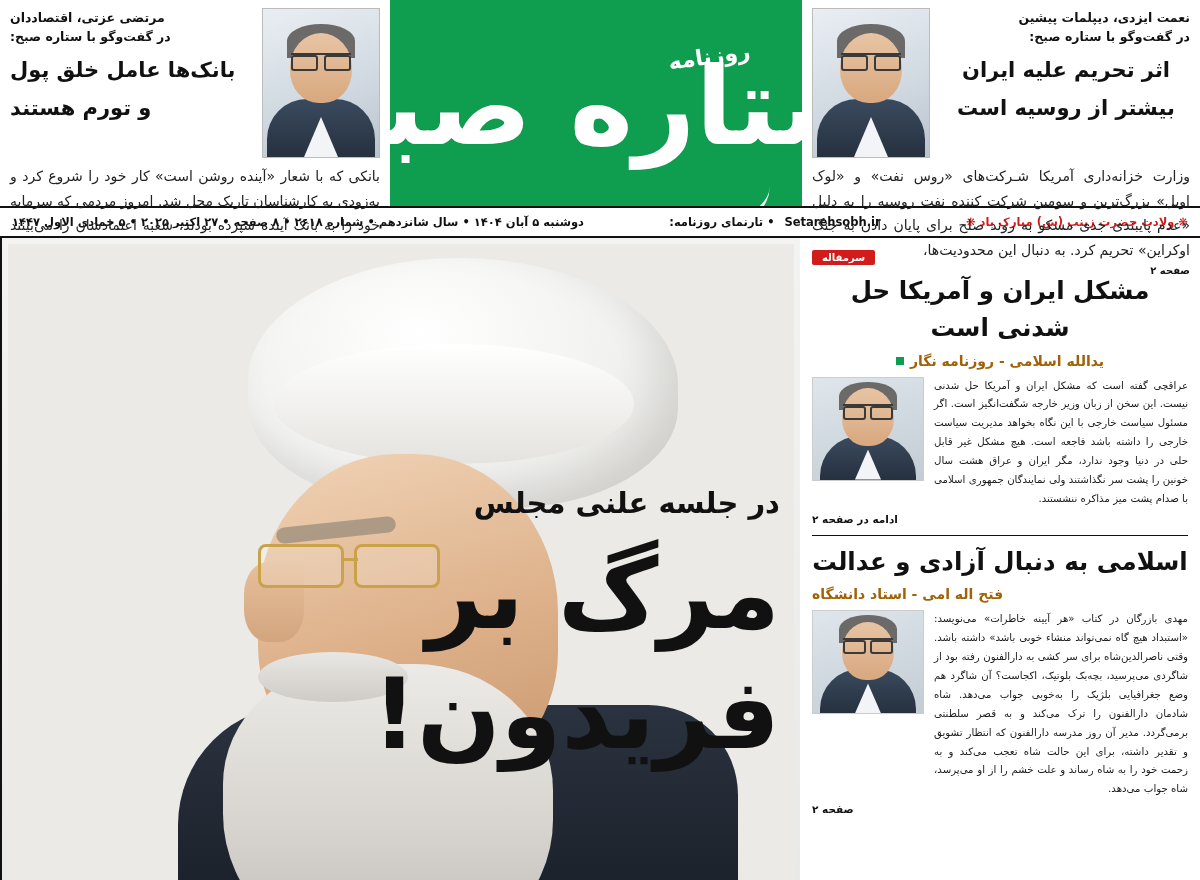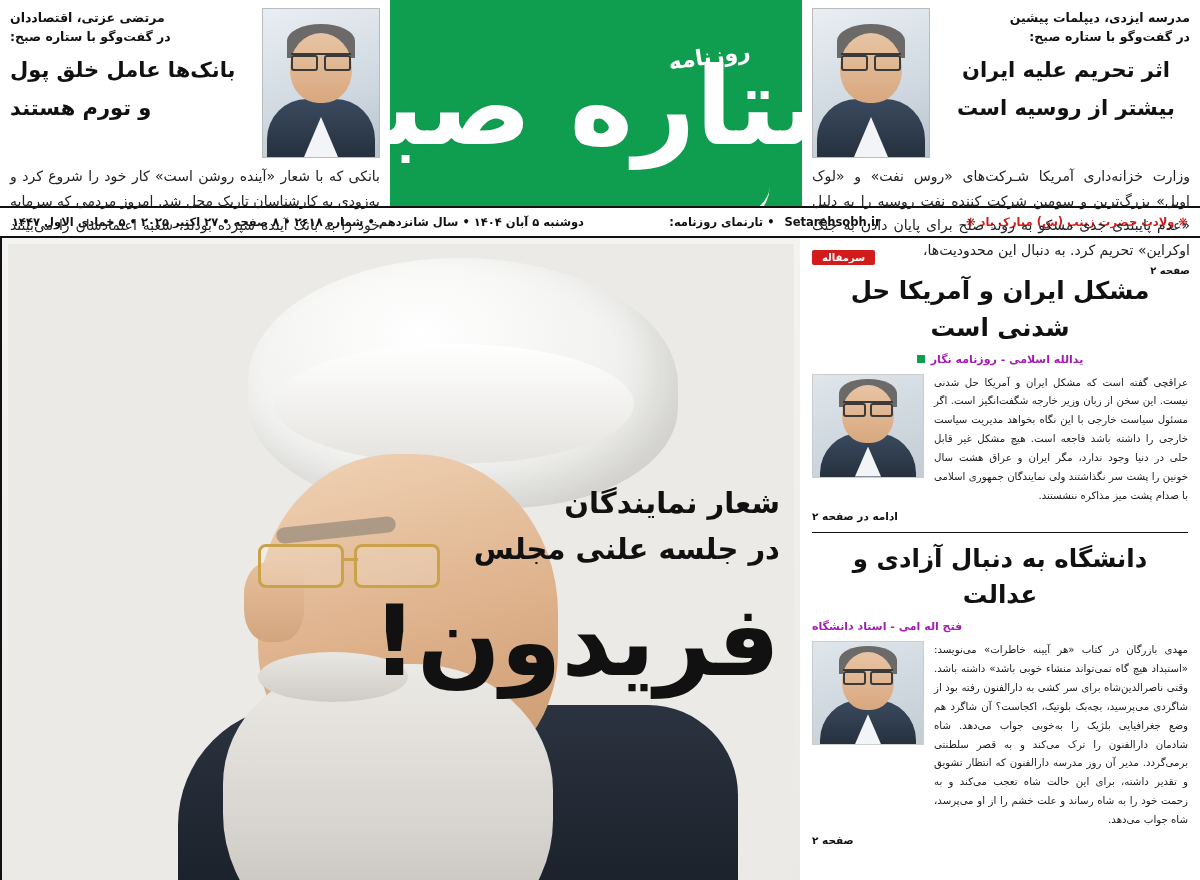--- a/index.html
+++ b/index.html
@@ -207,21 +207,21 @@
   .side-col { width: 400px; padding: 8px 12px 0 12px; }
   .tag {
     display:inline-block; background:#d21b1b; color:#fff; font-size:10px;
     font-weight:700; padding: 2px 10px; border-radius: 2px; margin-bottom: 6px;
   }
   .tag-row { text-align: left; }
   .art-title {
     font-size: 24.5px; font-weight: 800; text-align:center; line-height:1.5; margin: 2px 0 6px;
   }
   .art-sub {
-    font-size: 11px; font-weight: 700; text-align:center; color:#a21caf; margin-bottom: 8px;
+    font-size: 14px; font-weight: 700; text-align:center; color:#a16207; margin-bottom: 8px;
     display:flex; align-items:center; justify-content:center; gap:6px;
   }
   .sq { width:8px; height:8px; background:#0f9d4f; display:inline-block; }
   .art-sub.left { justify-content:flex-end;text-align:right; }
   .art-body { display:flex; flex-direction: row; gap: 10px; }
   .art-thumb {
     width: 112px; height: 104px; flex: 0 0 112px; border:1px solid #ccc; position:relative;
     overflow:hidden; background: linear-gradient(160deg,#dfe6ec,#c3ccd4);
   }
   .art-thumb .portrait-face { top: 10%; width:52px; height:58px; }
@@ -239,21 +239,21 @@
 </head>
 <body>
 
 <div class="page">
 
   <div class="masthead">
 
     <div class="teaser rightcol">
       <div class="teaser-top">
         <div class="teaser-text">
-          <div class="kicker">مدرسه ایزدی، دیپلمات پیشین</div>
+          <div class="kicker">نعمت ایزدی، دیپلمات پیشین</div>
           <div class="kicker">در گفت‌وگو با ستاره صبح:</div>
           <div class="teaser-headline">اثر تحریم علیه ایران</div>
           <div class="teaser-headline">بیشتر از روسیه است</div>
         </div>
         <div class="teaser-portrait">
           <div class="portrait-body"></div>
           <div class="portrait-shirt"></div>
           <div class="portrait-hair"></div>
           <div class="portrait-face"></div>
           <div class="portrait-glasses"></div>
@@ -319,21 +319,21 @@
             <div class="portrait-face"></div>
             <div class="portrait-glasses"></div>
           </div>
         </div>
         <div class="cont-ref">ادامه در صفحه ۲</div>
       </div>
 
       <div class="divider"></div>
 
       <div>
-        <div class="art-title">دانشگاه به دنبال آزادی و عدالت</div>
+        <div class="art-title">اسلامی به دنبال آزادی و عدالت</div>
         <div class="art-sub left">
           <span>فتح اله امی - استاد دانشگاه</span>
         </div>
         <div class="art-body">
           <div class="art-text">مهدی بازرگان در کتاب «هر آیینه خاطرات» می‌نویسد: «استبداد هیچ گاه نمی‌تواند منشاء خوبی باشد» داشته باشد. وقتی ناصرالدین‌شاه برای سر کشی به دارالفنون رفته بود از شاگردی می‌پرسید، بچه‌بک بلوتیک، اکجاست؟ آن شاگرد هم وضع جغرافیایی بلژیک را به‌خوبی جواب می‌دهد. شاه شادمان دارالفنون را ترک می‌کند و به قصر سلطنتی برمی‌گردد. مدیر آن روز مدرسه دارالفنون که انتظار تشویق و تقدیر داشته، برای این حالت شاه تعجب می‌کند و به زحمت خود را به شاه رساند و علت خشم را از او می‌پرسد، شاه جواب می‌دهد.</div>
           <div class="art-thumb">
             <div class="portrait-body"></div>
             <div class="portrait-shirt"></div>
             <div class="portrait-hair"></div>
             <div class="portrait-face"></div>
@@ -355,22 +355,22 @@
         <div class="mustache"></div>
         <div class="nose"></div>
         <div class="brow"></div>
         <div class="glasses">
           <div class="lens l"></div>
             <div class="lens r"></div>
             <div class="bridge"></div>
         </div>
 
         <div class="photo-overlay-text">
-          <div class="overlay-sub">شعار نمایندگان</div>
           <div class="overlay-sub">در جلسه علنی مجلس</div>
+          <div class="overlay-main">مرگ بر</div>
           <div class="overlay-main">فریدون!</div>
         </div>
 
         <div class="watermark">جستار</div>
         <div class="photo-pageref">صفحه ۲</div>
       </div>
     </div>
 
   </div>
 </div>

